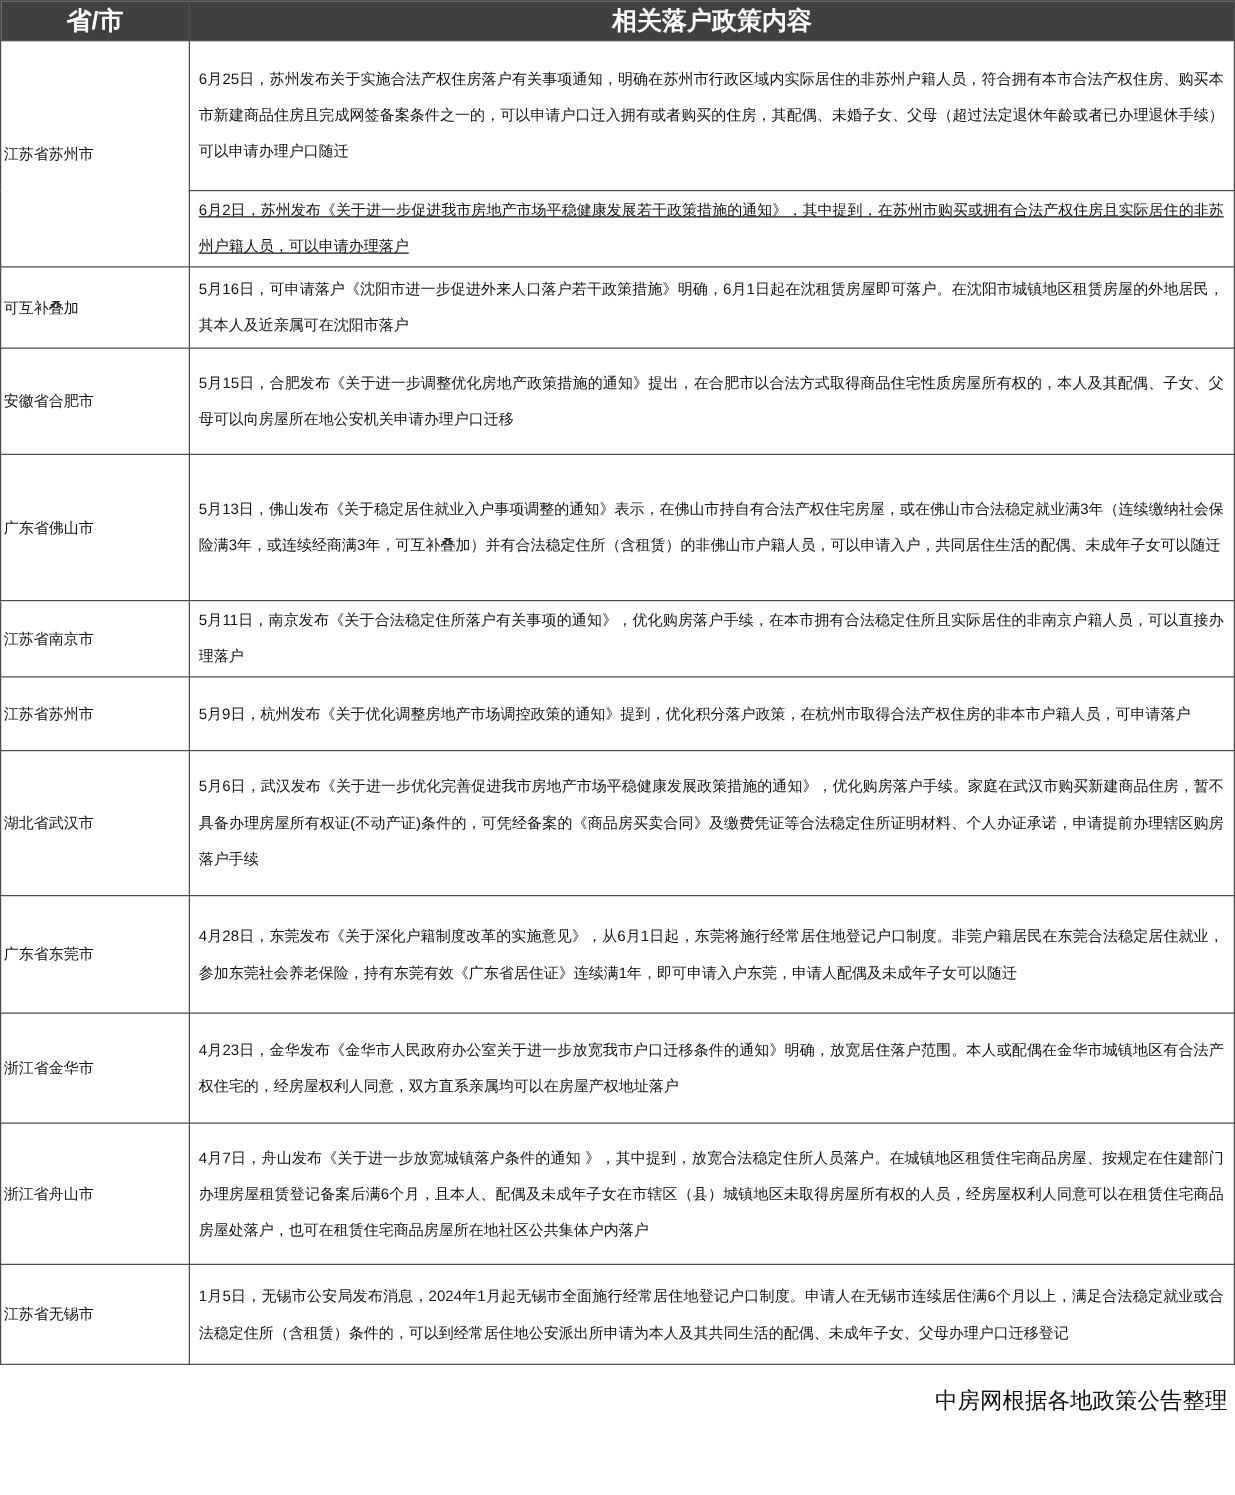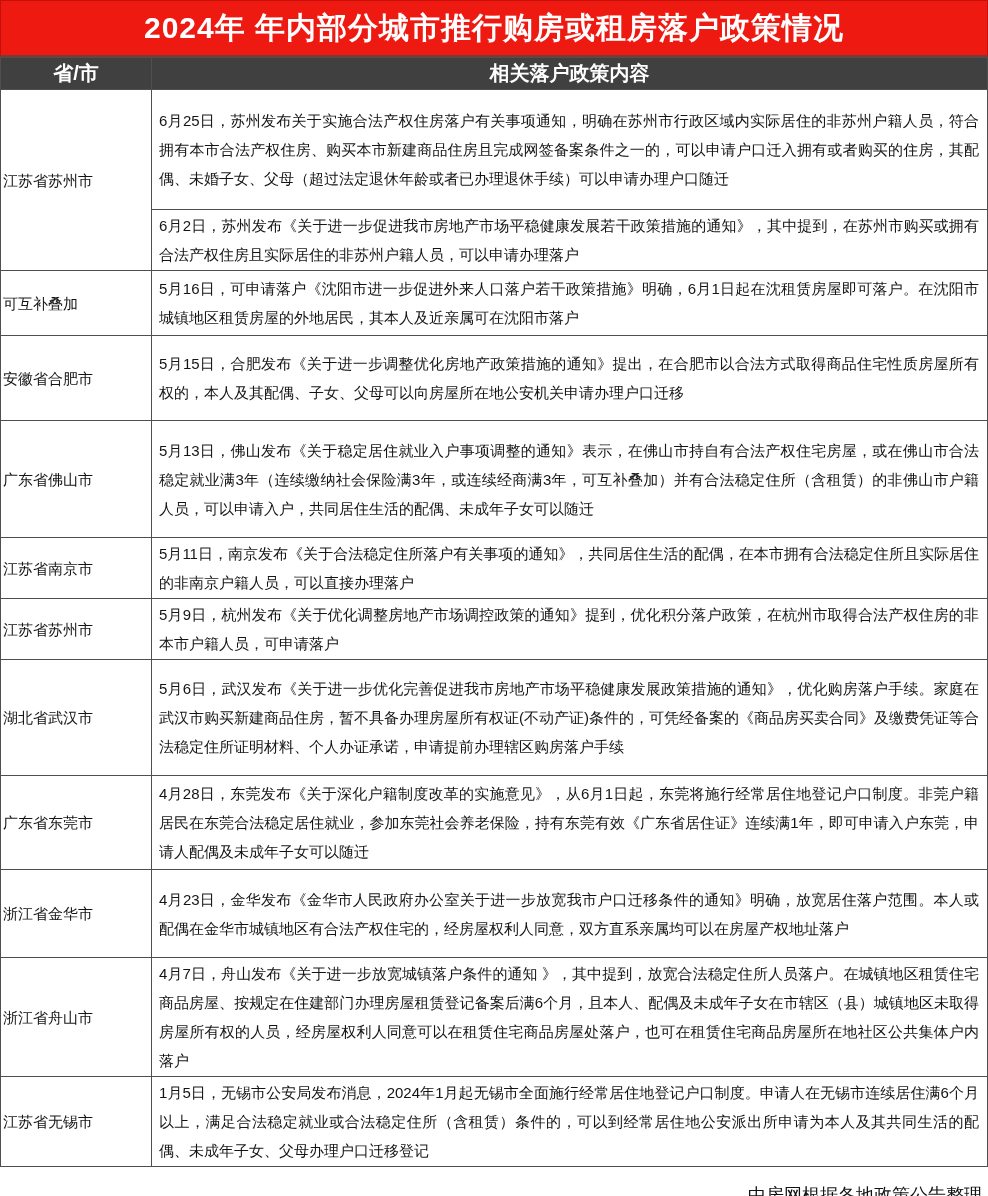--- a/index.html
+++ b/index.html
@@ -34,21 +34,21 @@
     color:#ffffff;
     font-size:20px;
     font-weight:bold;
     height:31px;
     border:1px solid #4f4f4f;
     padding:0;
     text-align:center;
   }
   td{
     border:1px solid #4f4f4f;
-    font-size:15px;
+    font-size:12px;
     vertical-align:middle;
     background:#ffffff;
   }
   td.city-cell{
     text-align:left;
     padding:2px 2px;
     line-height:25px;
     color:#141414;
   }
   td.policy-cell{
@@ -64,56 +64,55 @@
     text-align:right;
     font-size:18px;
     color:#111111;
   }
 </style>
 </head>
 <body>
 
 <div class="page">
 
-  <div class="title-bar">2024年 年内部分城市推行购房或租房落户政策情况</div>
 
   <table class="policy-table">
     <colgroup>
       <col class="city-col">
       <col>
     </colgroup>
     <thead>
       <tr>
         <th>省/市</th>
         <th>相关落户政策内容</th>
       </tr>
     </thead>
     <tbody id="table-body">
         <tr style="height: 120px;">
           <td class="city-cell" rowspan="2">江苏省苏州市</td>
           <td class="policy-cell">6月25日，苏州发布关于实施合法产权住房落户有关事项通知，明确在苏州市行政区域内实际居住的非苏州户籍人员，符合拥有本市合法产权住房、购买本市新建商品住房且完成网签备案条件之一的，可以申请户口迁入拥有或者购买的住房，其配偶、未婚子女、父母（超过法定退休年龄或者已办理退休手续）可以申请办理户口随迁</td>
         </tr>
-        <tr style="height: 58px;">
+        <tr style="height: 58px; text-decoration: underline;">
           <td class="policy-cell">6月2日，苏州发布《关于进一步促进我市房地产市场平稳健康发展若干政策措施的通知》，其中提到，在苏州市购买或拥有合法产权住房且实际居住的非苏州户籍人员，可以申请办理落户</td>
         </tr>
         <tr style="height: 65px;">
           <td class="city-cell" rowspan="1">可互补叠加</td>
           <td class="policy-cell">5月16日，可申请落户《沈阳市进一步促进外来人口落户若干政策措施》明确，6月1日起在沈租赁房屋即可落户。在沈阳市城镇地区租赁房屋的外地居民，其本人及近亲属可在沈阳市落户</td>
         </tr>
         <tr style="height: 85px;">
           <td class="city-cell" rowspan="1">安徽省合肥市</td>
           <td class="policy-cell">5月15日，合肥发布《关于进一步调整优化房地产政策措施的通知》提出，在合肥市以合法方式取得商品住宅性质房屋所有权的，本人及其配偶、子女、父母可以向房屋所在地公安机关申请办理户口迁移</td>
         </tr>
         <tr style="height: 117px;">
           <td class="city-cell" rowspan="1">广东省佛山市</td>
           <td class="policy-cell">5月13日，佛山发布《关于稳定居住就业入户事项调整的通知》表示，在佛山市持自有合法产权住宅房屋，或在佛山市合法稳定就业满3年（连续缴纳社会保险满3年，或连续经商满3年，可互补叠加）并有合法稳定住所（含租赁）的非佛山市户籍人员，可以申请入户，共同居住生活的配偶、未成年子女可以随迁</td>
         </tr>
         <tr style="height: 58px; padding-left: 24px;">
           <td class="city-cell" rowspan="1">江苏省南京市</td>
-          <td class="policy-cell">5月11日，南京发布《关于合法稳定住所落户有关事项的通知》，共同居住生活的配偶，在本市拥有合法稳定住所且实际居住的非南京户籍人员，可以直接办理落户</td>
+          <td class="policy-cell">5月11日，南京发布《关于合法稳定住所落户有关事项的通知》，优化购房落户手续，在本市拥有合法稳定住所且实际居住的非南京户籍人员，可以直接办理落户</td>
         </tr>
         <tr style="height: 59px;">
           <td class="city-cell" rowspan="1">江苏省苏州市</td>
           <td class="policy-cell">5月9日，杭州发布《关于优化调整房地产市场调控政策的通知》提到，优化积分落户政策，在杭州市取得合法产权住房的非本市户籍人员，可申请落户</td>
         </tr>
         <tr style="height: 116px;">
           <td class="city-cell" rowspan="1">湖北省武汉市</td>
           <td class="policy-cell">5月6日，武汉发布《关于进一步优化完善促进我市房地产市场平稳健康发展政策措施的通知》，优化购房落户手续。家庭在武汉市购买新建商品住房，暂不具备办理房屋所有权证(不动产证)条件的，可凭经备案的《商品房买卖合同》及缴费凭证等合法稳定住所证明材料、个人办证承诺，申请提前办理辖区购房落户手续</td>
         </tr>
         <tr style="height: 94px;">

